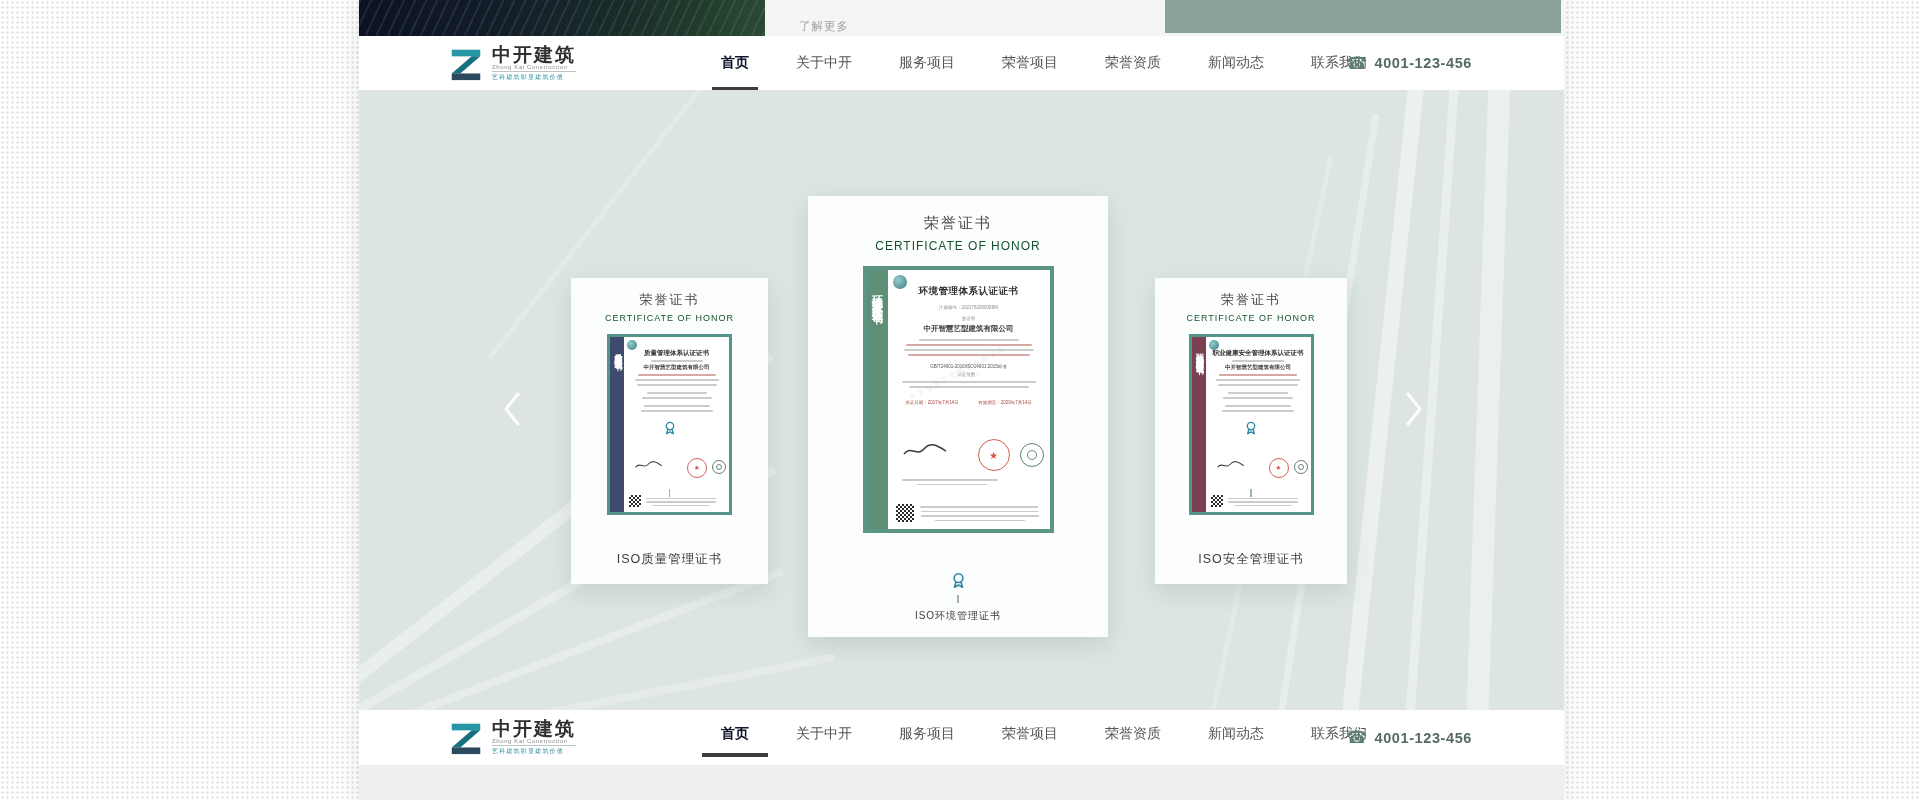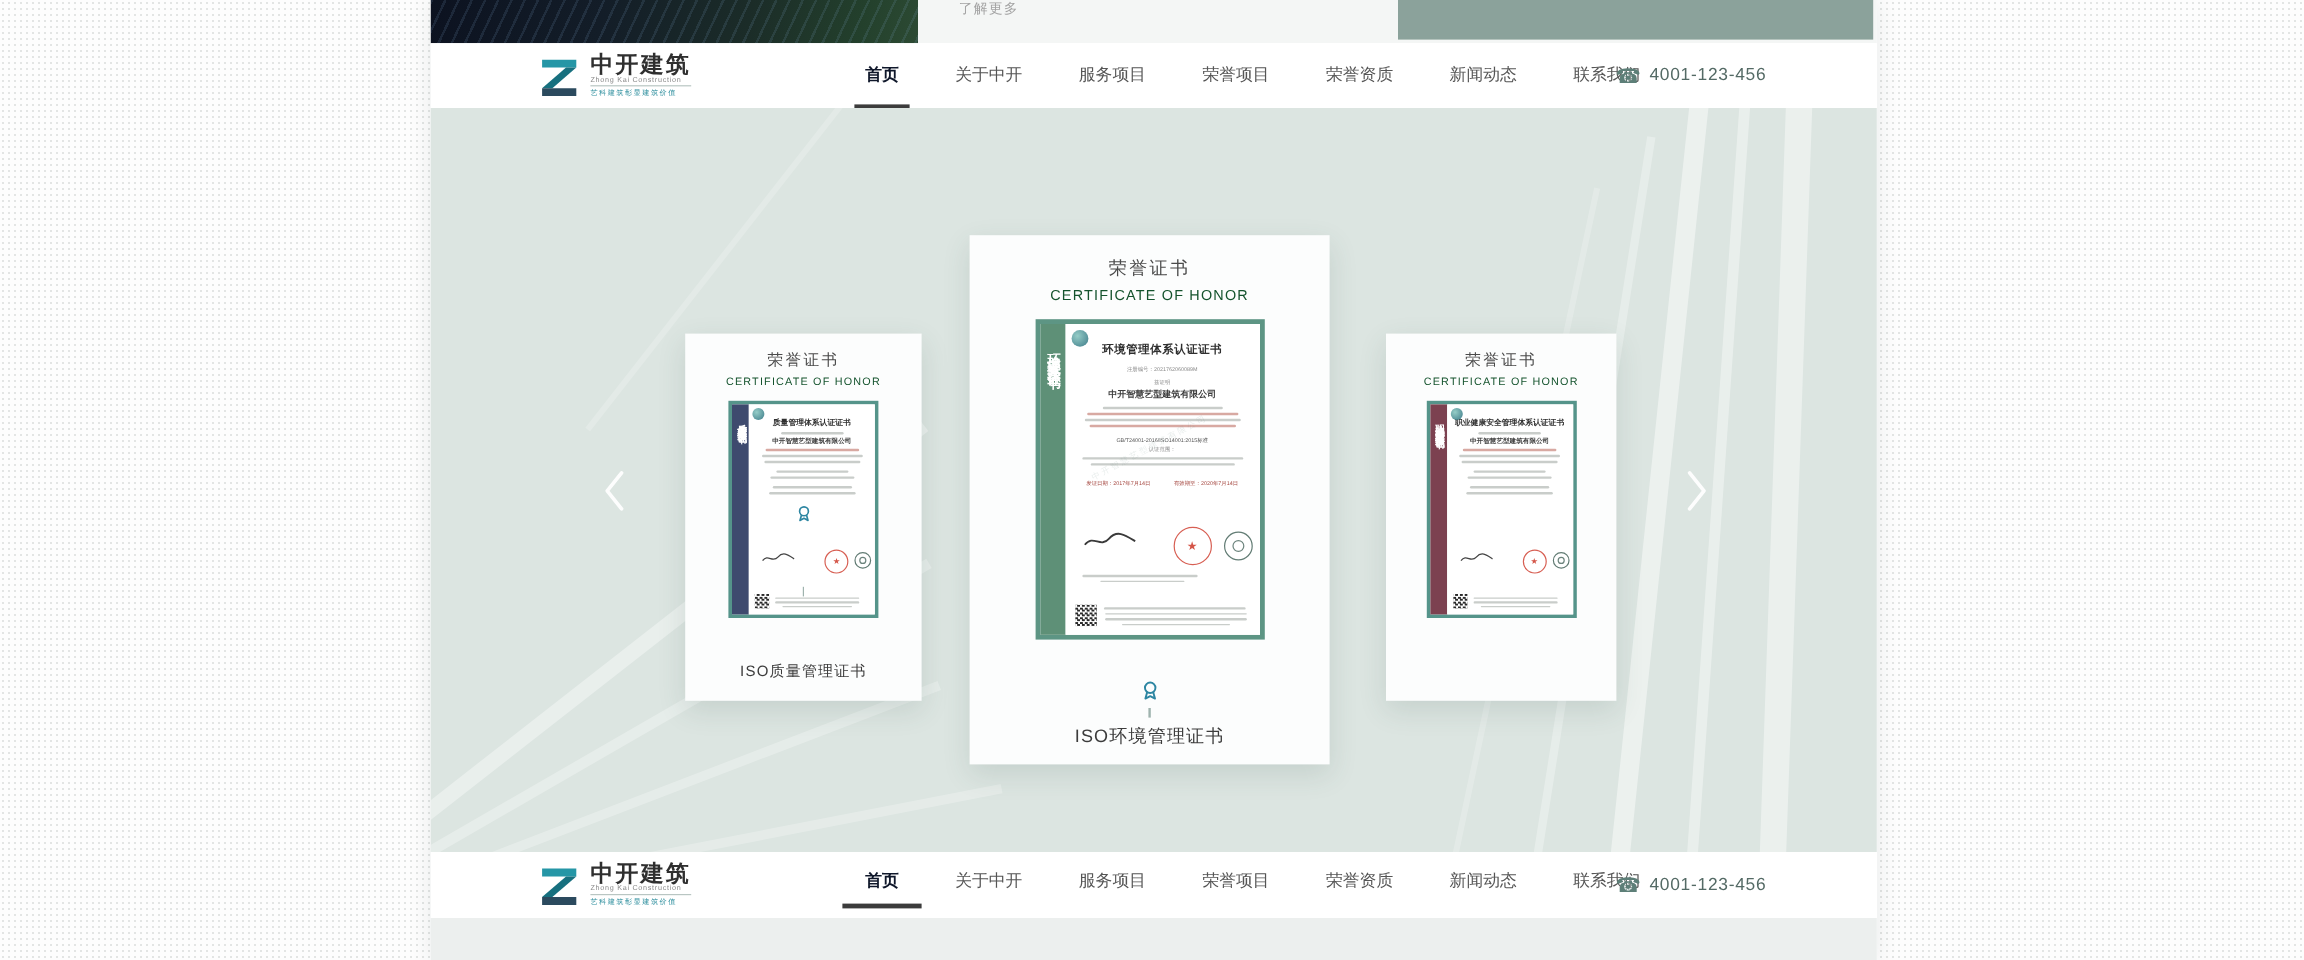--- a/index.html
+++ b/index.html
@@ -24,21 +24,21 @@
     background:
       linear-gradient(100deg, #0c1220 0%, #131d28 35%, #1b2c28 65%, #23402c 88%, #2c4a33 100%);
     overflow:hidden;
   }
   .top-strip .dark-img:before {
     content:""; position:absolute; inset:0;
     background:repeating-linear-gradient(115deg, rgba(130,170,210,.28) 0 2px, transparent 2px 10px);
     opacity:.5;
   }
   .top-strip .learn-more {
-    position:absolute; left:440px; top:0; font-size:11.5px; color:#a3a3a3; line-height:16px; letter-spacing:1px;
+    position:absolute; left:440px; top:18px; font-size:11.5px; color:#a3a3a3; line-height:16px; letter-spacing:1px;
   }
   .top-strip .green-block {
     position:absolute; left:806px; top:0; width:396px; height:33px; background:#8ba29b;
   }
   
   .bar-white { position:absolute; left:0; width:1205px; background:#fff; }
   .header { top:36px; height:54px; }
   .footer { top:710px; height:55px; }
   .logo { position:absolute; left:88px; top:8px; display:flex; align-items:center; gap:7px; }
   .logo svg { display:block; }
@@ -52,21 +52,21 @@
   .footer .nav-item { height:47px; }
   .nav-item.active { color:#0f172a; font-weight:bold; position:relative; }
   .header .nav-item.active:after {
     content:""; position:absolute; left:-9px; right:-9px; bottom:0; height:3px; background:#3c3c3c;
   }
   .footer .nav-item.active:after {
     content:""; position:absolute; left:-19px; right:-19px; bottom:0; height:4px; background:#3c3c3c;
   }
   .phone { position:absolute; right:92px; top:0; height:100%; display:flex; align-items:center; gap:7px; }
   .phone-icon { font-size:17px; color:#5d7f78; line-height:1; }
-  .phone-num { font-size:14.5px; color:#546a65; letter-spacing:.6px; font-weight:normal; }
+  .phone-num { font-size:14.5px; color:#546a65; letter-spacing:.6px; font-weight:bold; }
   
   .hero { position:absolute; left:0; top:90px; width:1205px; height:620px; background:#dce5e1; overflow:hidden; }
   .streak { position:absolute; background:#fff; }
   
   .arrow { position:absolute; width:26px; height:38px; cursor:pointer; opacity:.95; }
   .arrow svg { display:block; }
   .arrow-left { left:140px; top:300px; }
   .arrow-right { left:1042px; top:300px; }
   
   .card { position:absolute; background:#fcfdfd; box-shadow:0 8px 22px rgba(60,85,78,.14); text-align:center; }
@@ -132,21 +132,21 @@
     font-size:7px; color:rgba(110,145,135,.16); white-space:nowrap; letter-spacing:2px;
   }
   
   .card-foot { position:absolute; left:0; right:0; display:flex; flex-direction:column; align-items:center; }
   .card-left .card-foot, .card-right .card-foot { bottom:16px;gap:48px; }
   .card-main .card-foot { bottom:14px; }
   .medal { display:block; }
   .foot-dash { width:1.5px; height:8px; background:#9fb3ae; margin:4px 0 6px; }
   .card-caption { color:#3c3c3c; letter-spacing:1px; }
   .card-left .card-caption, .card-right .card-caption { font-size:12.5px; }
-  .card-main .card-caption { font-size:15px; }
+  .card-main .card-caption { font-size:10px; }
   
   .bottom-strip { position:absolute; left:0; top:765px; width:1205px; height:35px; background:#ecefee; }
 </style>
 </head>
 <body>
 
 <div class="page-col">
 
   <div class="top-strip">
     <div class="dark-img"></div>
@@ -333,20 +333,28 @@
               <i style="width:6px;height:6px;"></i>
             </div>
           <div class="qr" style="left:5px; bottom:5px; width:12px; height:12px;"></div>
           <div style="position:absolute; left:22px; bottom:6px; width:70px;">
             <div class="bar thin" style="width:70px; margin-top:2px;"></div>
             <div class="bar thin" style="width:70px; margin-top:2px;"></div>
             <div class="bar thin" style="width:58px; margin-top:2px;"></div>
           </div>
         </div>
       </div>
+      <div class="card-foot">
+        <svg class="medal" width="16" height="17" viewBox="0 0 20 21">
+          <circle cx="10" cy="7.5" r="4.6" fill="none" stroke="#2d86a2" stroke-width="1.7"></circle>
+          <path d="M7.4 11.3 L5.8 17 L10 14.8 L14.2 17 L12.6 11.3" fill="none" stroke="#2d86a2" stroke-width="1.7" stroke-linejoin="round"></path>
+        </svg>
+        <div class="foot-dash"></div>
+        <div class="card-caption">ISO安全管理证书</div>
+      </div>
     </div>
   </div>
 
   <div class="bar-white footer">
     <div class="logo">
       <svg width="38" height="38" viewBox="0 0 40 40">
         <polygon points="5,6 35,6 35,13 5,13" fill="#2596a6"></polygon>
         <polygon points="26,13 35,13 14,31 5,31" fill="#17707f"></polygon>
         <polygon points="5,31 35,31 35,38 5,38" fill="#2b4a5e"></polygon>
       </svg>

